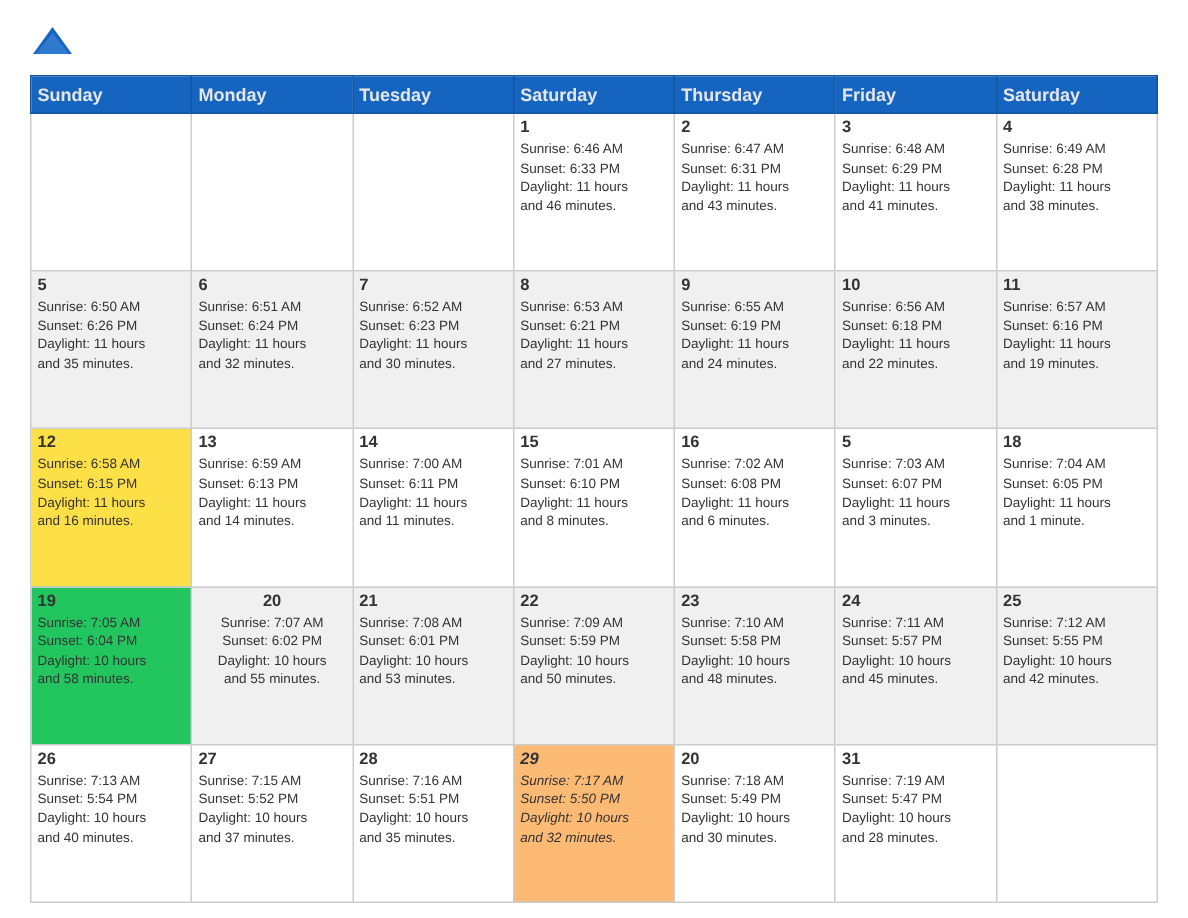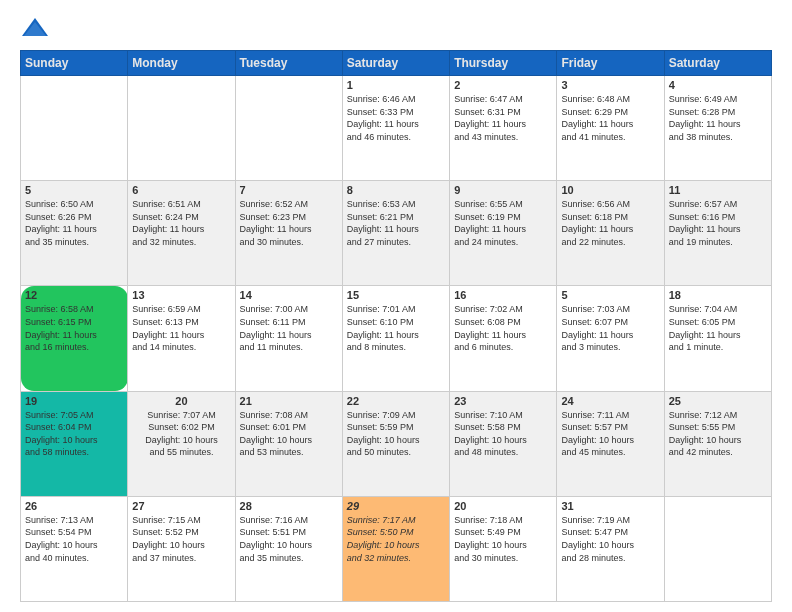--- a/index.html
+++ b/index.html
@@ -184,21 +184,21 @@
           <td style="background: rgb(240, 240, 240);">
             <span class="day-num">10</span>
             <div class="day-info">Sunrise: 6:56 AM<br>Sunset: 6:18 PM<br>Daylight: 11 hours<br>and 22 minutes.</div>
           </td>
           <td style="background: rgb(240, 240, 240);">
             <span class="day-num">11</span>
             <div class="day-info">Sunrise: 6:57 AM<br>Sunset: 6:16 PM<br>Daylight: 11 hours<br>and 19 minutes.</div>
           </td>
         </tr>
         <tr>
-          <td style="background: #22c55e; border-radius: 13px;">
+          <td style="background: #fde047;">
             <span class="day-num">12</span>
             <div class="day-info">Sunrise: 6:58 AM<br>Sunset: 6:15 PM<br>Daylight: 11 hours<br>and 16 minutes.</div>
           </td>
           <td style="background: rgb(255, 255, 255);">
             <span class="day-num">13</span>
             <div class="day-info">Sunrise: 6:59 AM<br>Sunset: 6:13 PM<br>Daylight: 11 hours<br>and 14 minutes.</div>
           </td>
           <td style="background: rgb(255, 255, 255);">
             <span class="day-num">14</span>
             <div class="day-info">Sunrise: 7:00 AM<br>Sunset: 6:11 PM<br>Daylight: 11 hours<br>and 11 minutes.</div>
@@ -214,21 +214,21 @@
           <td style="background: rgb(255, 255, 255);">
             <span class="day-num">5</span>
             <div class="day-info">Sunrise: 7:03 AM<br>Sunset: 6:07 PM<br>Daylight: 11 hours<br>and 3 minutes.</div>
           </td>
           <td style="background: rgb(255, 255, 255); margin-top: 11px;">
             <span class="day-num">18</span>
             <div class="day-info">Sunrise: 7:04 AM<br>Sunset: 6:05 PM<br>Daylight: 11 hours<br>and 1 minute.</div>
           </td>
         </tr>
         <tr>
-          <td style="background: #14b8a6;">
+          <td style="background: #22c55e;">
             <span class="day-num">19</span>
             <div class="day-info">Sunrise: 7:05 AM<br>Sunset: 6:04 PM<br>Daylight: 10 hours<br>and 58 minutes.</div>
           </td>
           <td style="background: rgb(240, 240, 240); text-align: center;">
             <span class="day-num">20</span>
             <div class="day-info">Sunrise: 7:07 AM<br>Sunset: 6:02 PM<br>Daylight: 10 hours<br>and 55 minutes.</div>
           </td>
           <td style="background: rgb(240, 240, 240);">
             <span class="day-num">21</span>
             <div class="day-info">Sunrise: 7:08 AM<br>Sunset: 6:01 PM<br>Daylight: 10 hours<br>and 53 minutes.</div>

